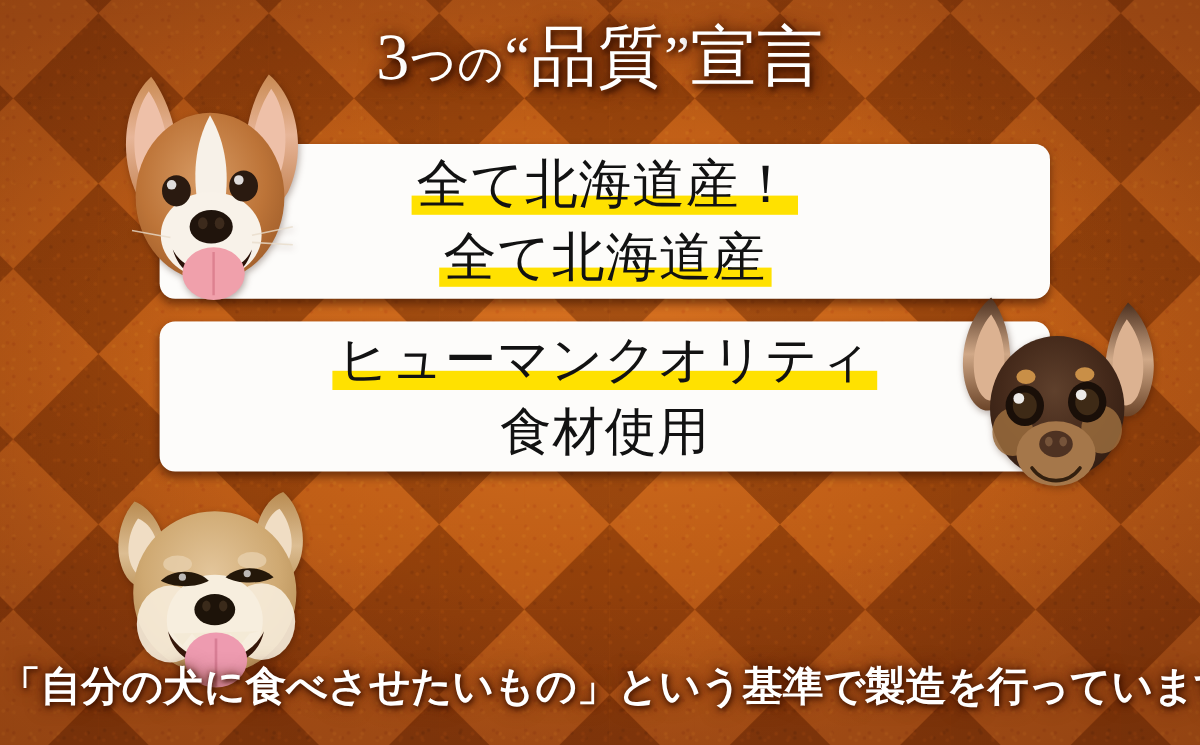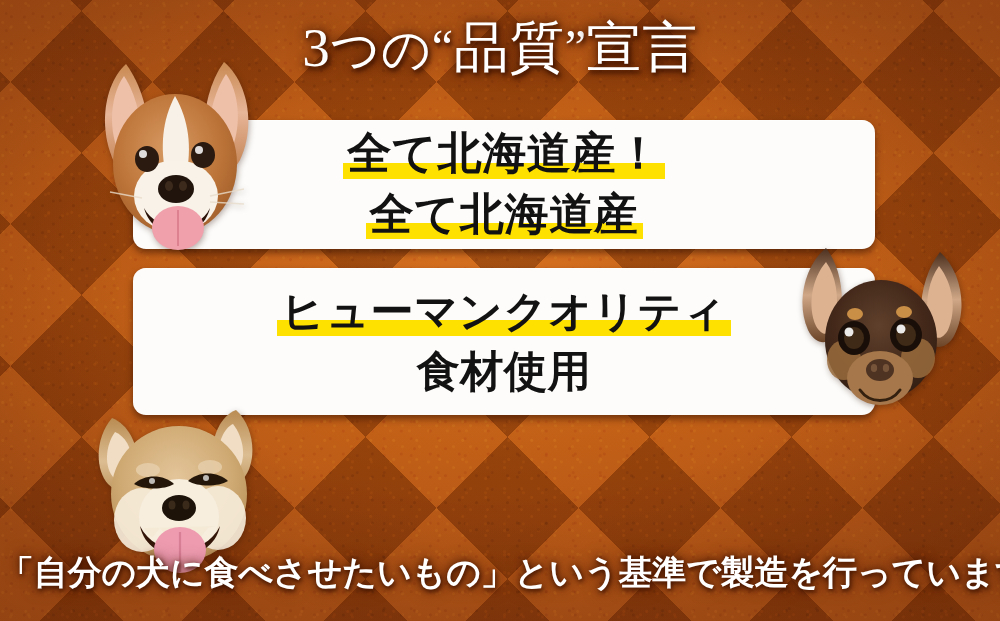--- a/index.html
+++ b/index.html
@@ -81,38 +81,37 @@
     line-height: 1.18;
     font-weight: normal;
     letter-spacing: 0.01em;
     text-shadow:
        0 0 9px rgba(70,22,0,0.95),
        0 0 18px rgba(70,22,0,0.75),
        2px 3px 4px rgba(55,16,0,0.85);
     white-space: nowrap;
     z-index: 6;
   }
-  .title .t-small { font-size: 49px; }
+  .title .t-small { font-size: 38px; }
   .title .t-quote { font-size: 48px; vertical-align: 0.06em; }
 
   
   .card {
     position: absolute;
     left: 133px;
     width: 742px;
     background: #fdfcfa;
     border-radius: 13px;
     box-shadow:
        0 4px 7px rgba(50,15,0,0.55),
        0 1px 0 rgba(255,255,255,0.5) inset;
     z-index: 3;
-    font-weight: bold;
   }
   #card-1 { top: 120px;  height: 129px; }
-  #card-2 { top: 268px;  height: 147px; }
+  #card-2 { top: 268px;  height: 125px; }
   #card-3 { top: 418px;  height: 131px; }
 
   .card-lines {
     position: absolute;
     inset: 0;
     display: flex;
     flex-direction: column;
     align-items: center;
     justify-content: center;
   }

